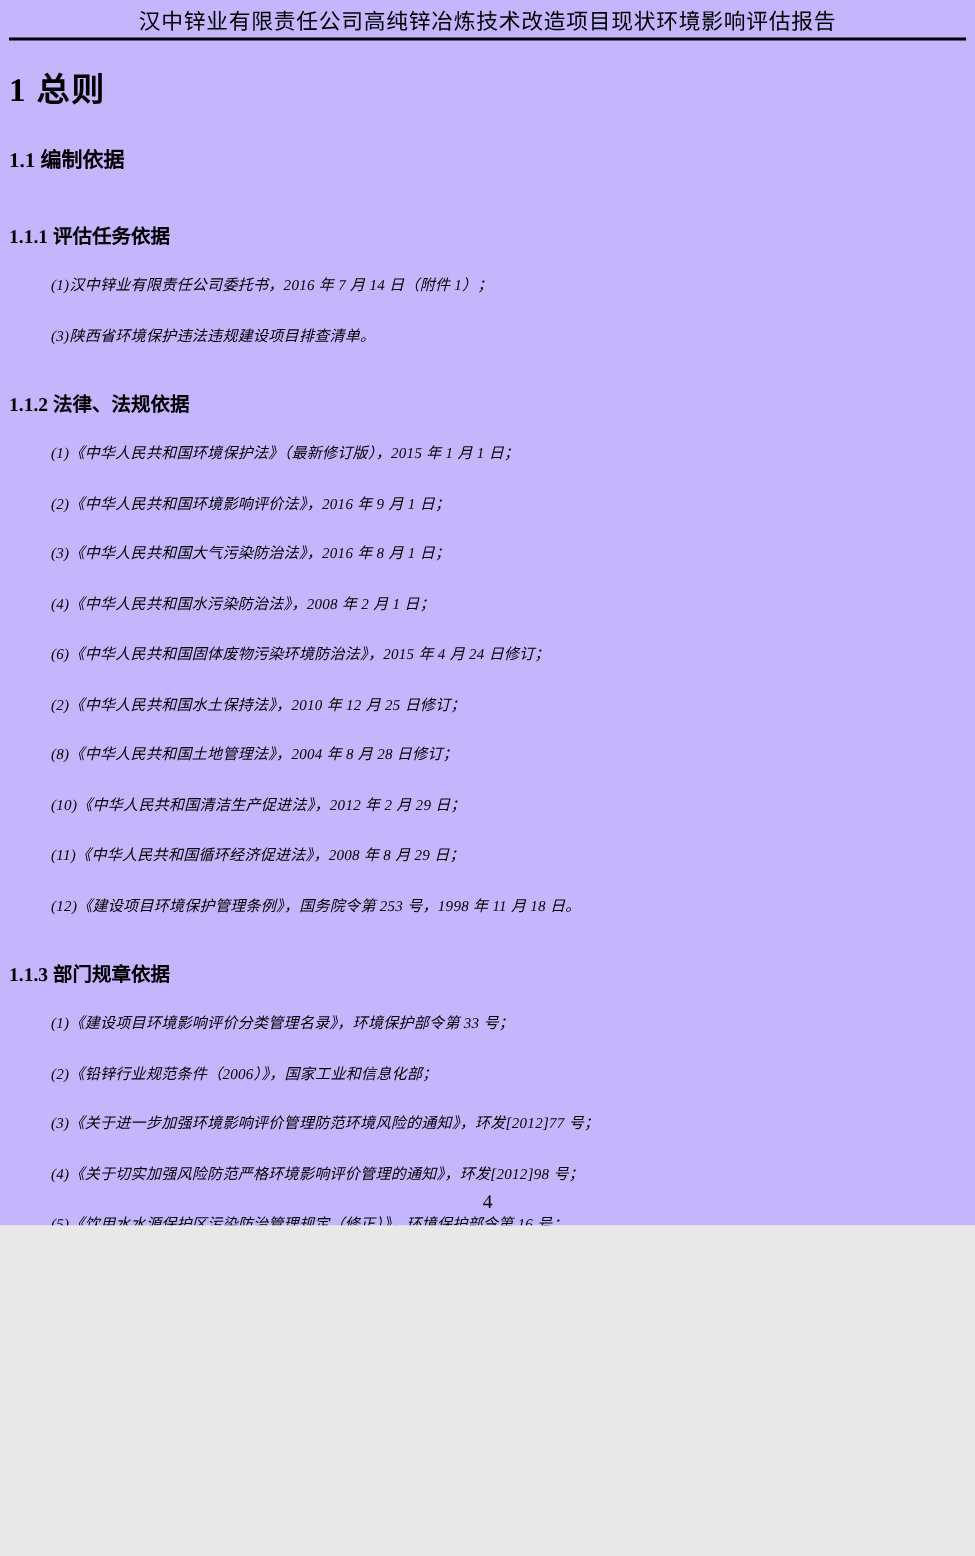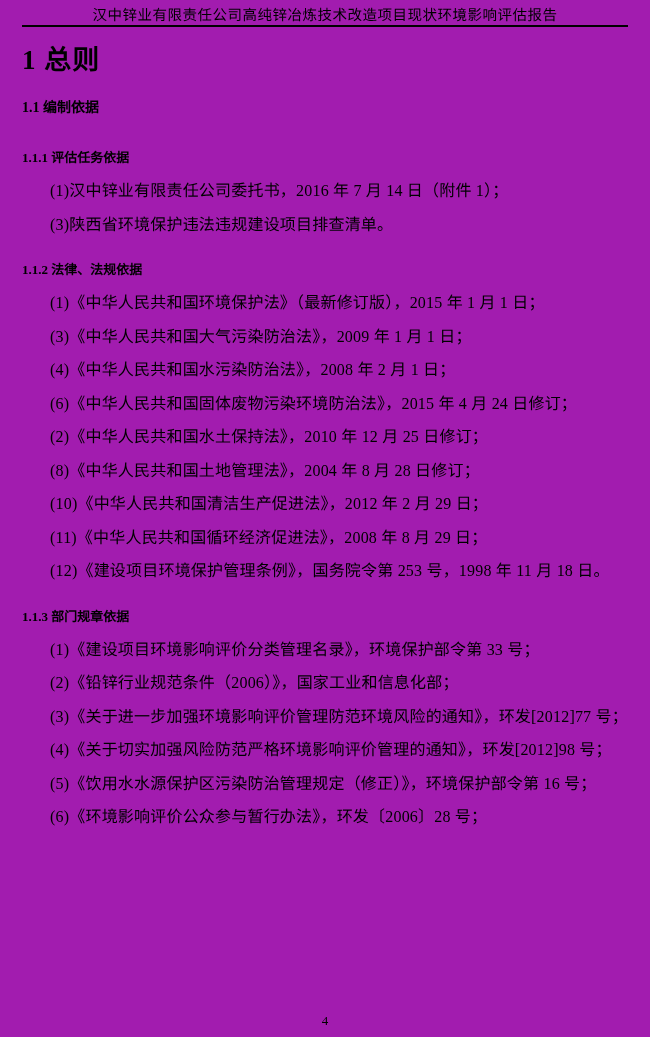--- a/index.html
+++ b/index.html
@@ -1,40 +1,40 @@
 <!DOCTYPE html>
 <html lang="zh-CN"><head>
 <meta charset="utf-8">
 <style>
   * { box-sizing: border-box; }
   html, body { margin: 0; padding: 0; background: #e8e8e8; }
   .page {
     width: 650px;
-    height: 1037px;
+    height: 817px;
     margin: 0 auto;
-    background: #a21caf;
+    background: #c4b5fd;
     color: #000000;
     font-family: "Liberation Serif", "DejaVu Serif", serif;
     position: relative;
-    padding: 0 22px;
+    padding: 0 6px;
     overflow: hidden;
   }
   .header {
     padding-top: 7px;
     padding-bottom: 2px;
     border-bottom: 2px solid #000000;
     text-align: center;
   }
   .header-text {
     font-size: 14.5px;
     line-height: 16px;
     letter-spacing: 0.5px;
   }
   h1.chapter {
-    font-size: 27px;
+    font-size: 22px;
     font-weight: bold;
     margin: 18px 0 0 0;
     line-height: 30px;
     letter-spacing: 1px;
   }
   h2.section {
     font-size: 14px;
     font-weight: bold;
     margin: 23px 0 0 0;
     line-height: 20px;
@@ -42,26 +42,27 @@
   h3.subsection {
     font-size: 13px;
     font-weight: bold;
     margin: 20px 0 8px 0;
     line-height: 17px;
   }
   h3.subsection.first {
     margin-top: 31px;
   }
   p.para {
-    font-size: 16px;
+    font-size: 10px;
     line-height: 33.5px;
     margin: 0;
     text-indent: 28px;
     text-align: justify;
     letter-spacing: 0.2px;
+    font-style: italic;
   }
   .footer {
     position: absolute;
     left: 0;
     right: 0;
     bottom: 8px;
     text-align: center;
     font-size: 13px;
   }
 </style>
@@ -77,21 +78,22 @@
   <h1 class="chapter">1 总则</h1>
 
   <h2 class="section">1.1 编制依据</h2>
 
   <h3 class="subsection first">1.1.1 评估任务依据</h3>
   <p class="para">(1)汉中锌业有限责任公司委托书，2016 年 7 月 14 日（附件 1）；</p>
   <p class="para">(3)陕西省环境保护违法违规建设项目排查清单。</p>
 
   <h3 class="subsection">1.1.2 法律、法规依据</h3>
   <p class="para">(1)《中华人民共和国环境保护法》（最新修订版），2015 年 1 月 1 日；</p>
-  <p class="para">(3)《中华人民共和国大气污染防治法》，2009 年 1 月 1 日；</p>
+  <p class="para">(2)《中华人民共和国环境影响评价法》，2016 年 9 月 1 日；</p>
+  <p class="para">(3)《中华人民共和国大气污染防治法》，2016 年 8 月 1 日；</p>
   <p class="para">(4)《中华人民共和国水污染防治法》，2008 年 2 月 1 日；</p>
   <p class="para">(6)《中华人民共和国固体废物污染环境防治法》，2015 年 4 月 24 日修订；</p>
   <p class="para">(2)《中华人民共和国水土保持法》，2010 年 12 月 25 日修订；</p>
   <p class="para">(8)《中华人民共和国土地管理法》，2004 年 8 月 28 日修订；</p>
   <p class="para">(10)《中华人民共和国清洁生产促进法》，2012 年 2 月 29 日；</p>
   <p class="para">(11)《中华人民共和国循环经济促进法》，2008 年 8 月 29 日；</p>
   <p class="para">(12)《建设项目环境保护管理条例》，国务院令第 253 号，1998 年 11 月 18 日。</p>
 
   <h3 class="subsection">1.1.3 部门规章依据</h3>
   <p class="para">(1)《建设项目环境影响评价分类管理名录》，环境保护部令第 33 号；</p>

